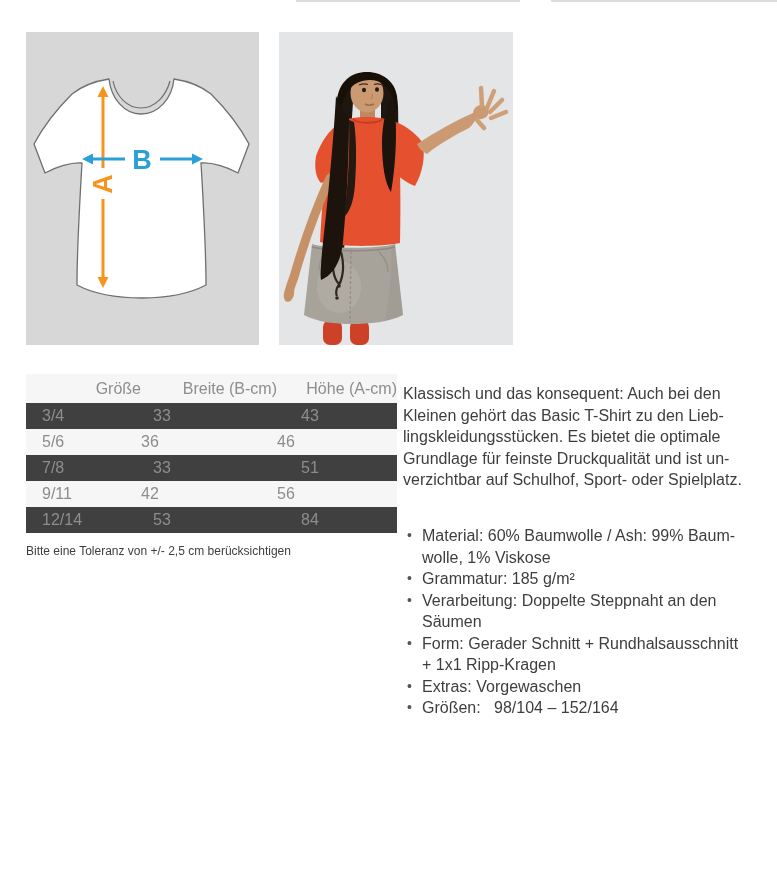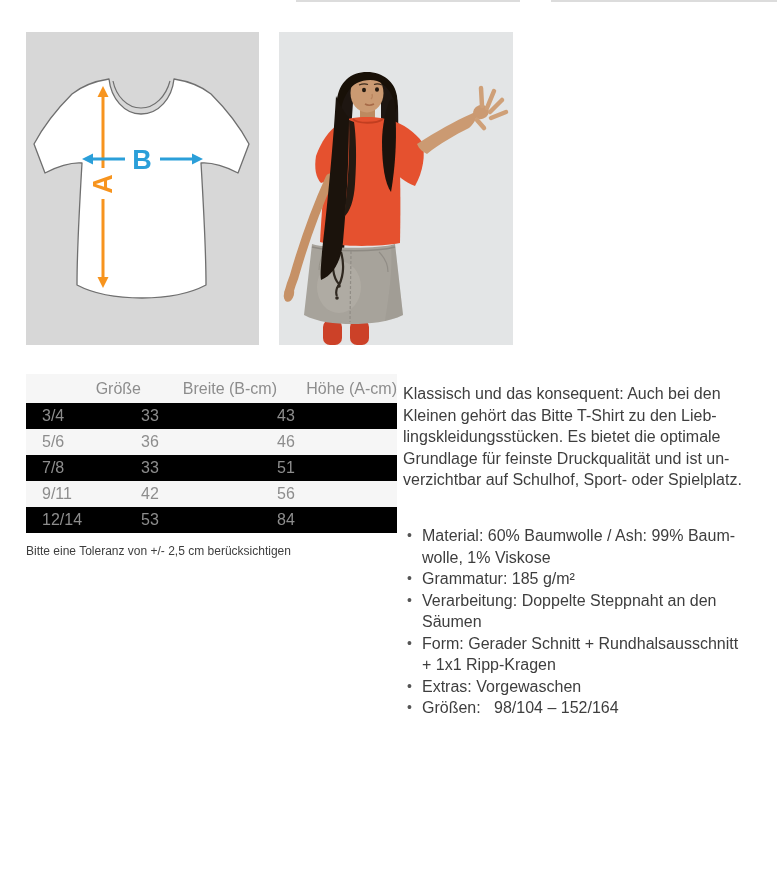--- a/index.html
+++ b/index.html
@@ -12,21 +12,21 @@
   .panel{position:absolute;top:32px;height:313px;}
   #diagram-panel{left:26px;width:233px;}
   #photo-panel{left:279px;width:234px;}
   .panel svg{display:block;}
 
   
   #size-table{position:absolute;left:26px;top:374px;width:371px;font-size:16px;color:#8d8d8d;}
   .trow{display:flex;}
   .trow.hdr{height:29px;line-height:29px;background:#f6f6f6;text-align:right;}
   .trow.body{height:26px;line-height:26px;}
-  .r-dark{background:#000000;}
+  .r-dark{background:#404040;gap:12px;}
   .r-light{background:#f6f6f6;}
   .c1{width:115px;padding-left:16px;box-sizing:border-box;}
   .c2{width:136px;}
   .c3{flex:1;}
 
   #tolerance-note{position:absolute;left:26px;top:544px;font-size:12px;color:#3e3e3e;white-space:pre;}
 
   
   #description{position:absolute;left:403px;top:383px;width:350px;font-size:16px;line-height:21.5px;color:#3e3e3e;}
   #description .ln{white-space:pre;}
@@ -184,21 +184,21 @@
       <div class="c1">12/14</div>
       <div class="c2">53</div>
       <div class="c3">84</div>
     </div>
   </div>
 
   <div id="tolerance-note">Bitte eine Toleranz von +/- 2,5 cm berücksichtigen</div>
 
   <div id="description">
     <div class="ln">Klassisch und das konsequent: Auch bei den</div>
-    <div class="ln">Kleinen gehört das Bitte T-Shirt zu den Lieb-</div>
+    <div class="ln">Kleinen gehört das Basic T-Shirt zu den Lieb-</div>
     <div class="ln">lingskleidungsstücken. Es bietet die optimale</div>
     <div class="ln">Grundlage für feinste Druckqualität und ist un-</div>
     <div class="ln">verzichtbar auf Schulhof, Sport- oder Spielplatz.</div>
   </div>
 
   <div id="details">
     <div class="bullet">
       <span class="dot">•</span>
       <div class="ln">Material: 60% Baumwolle / Ash: 99% Baum-</div>
       <div class="ln">wolle, 1% Viskose</div>

